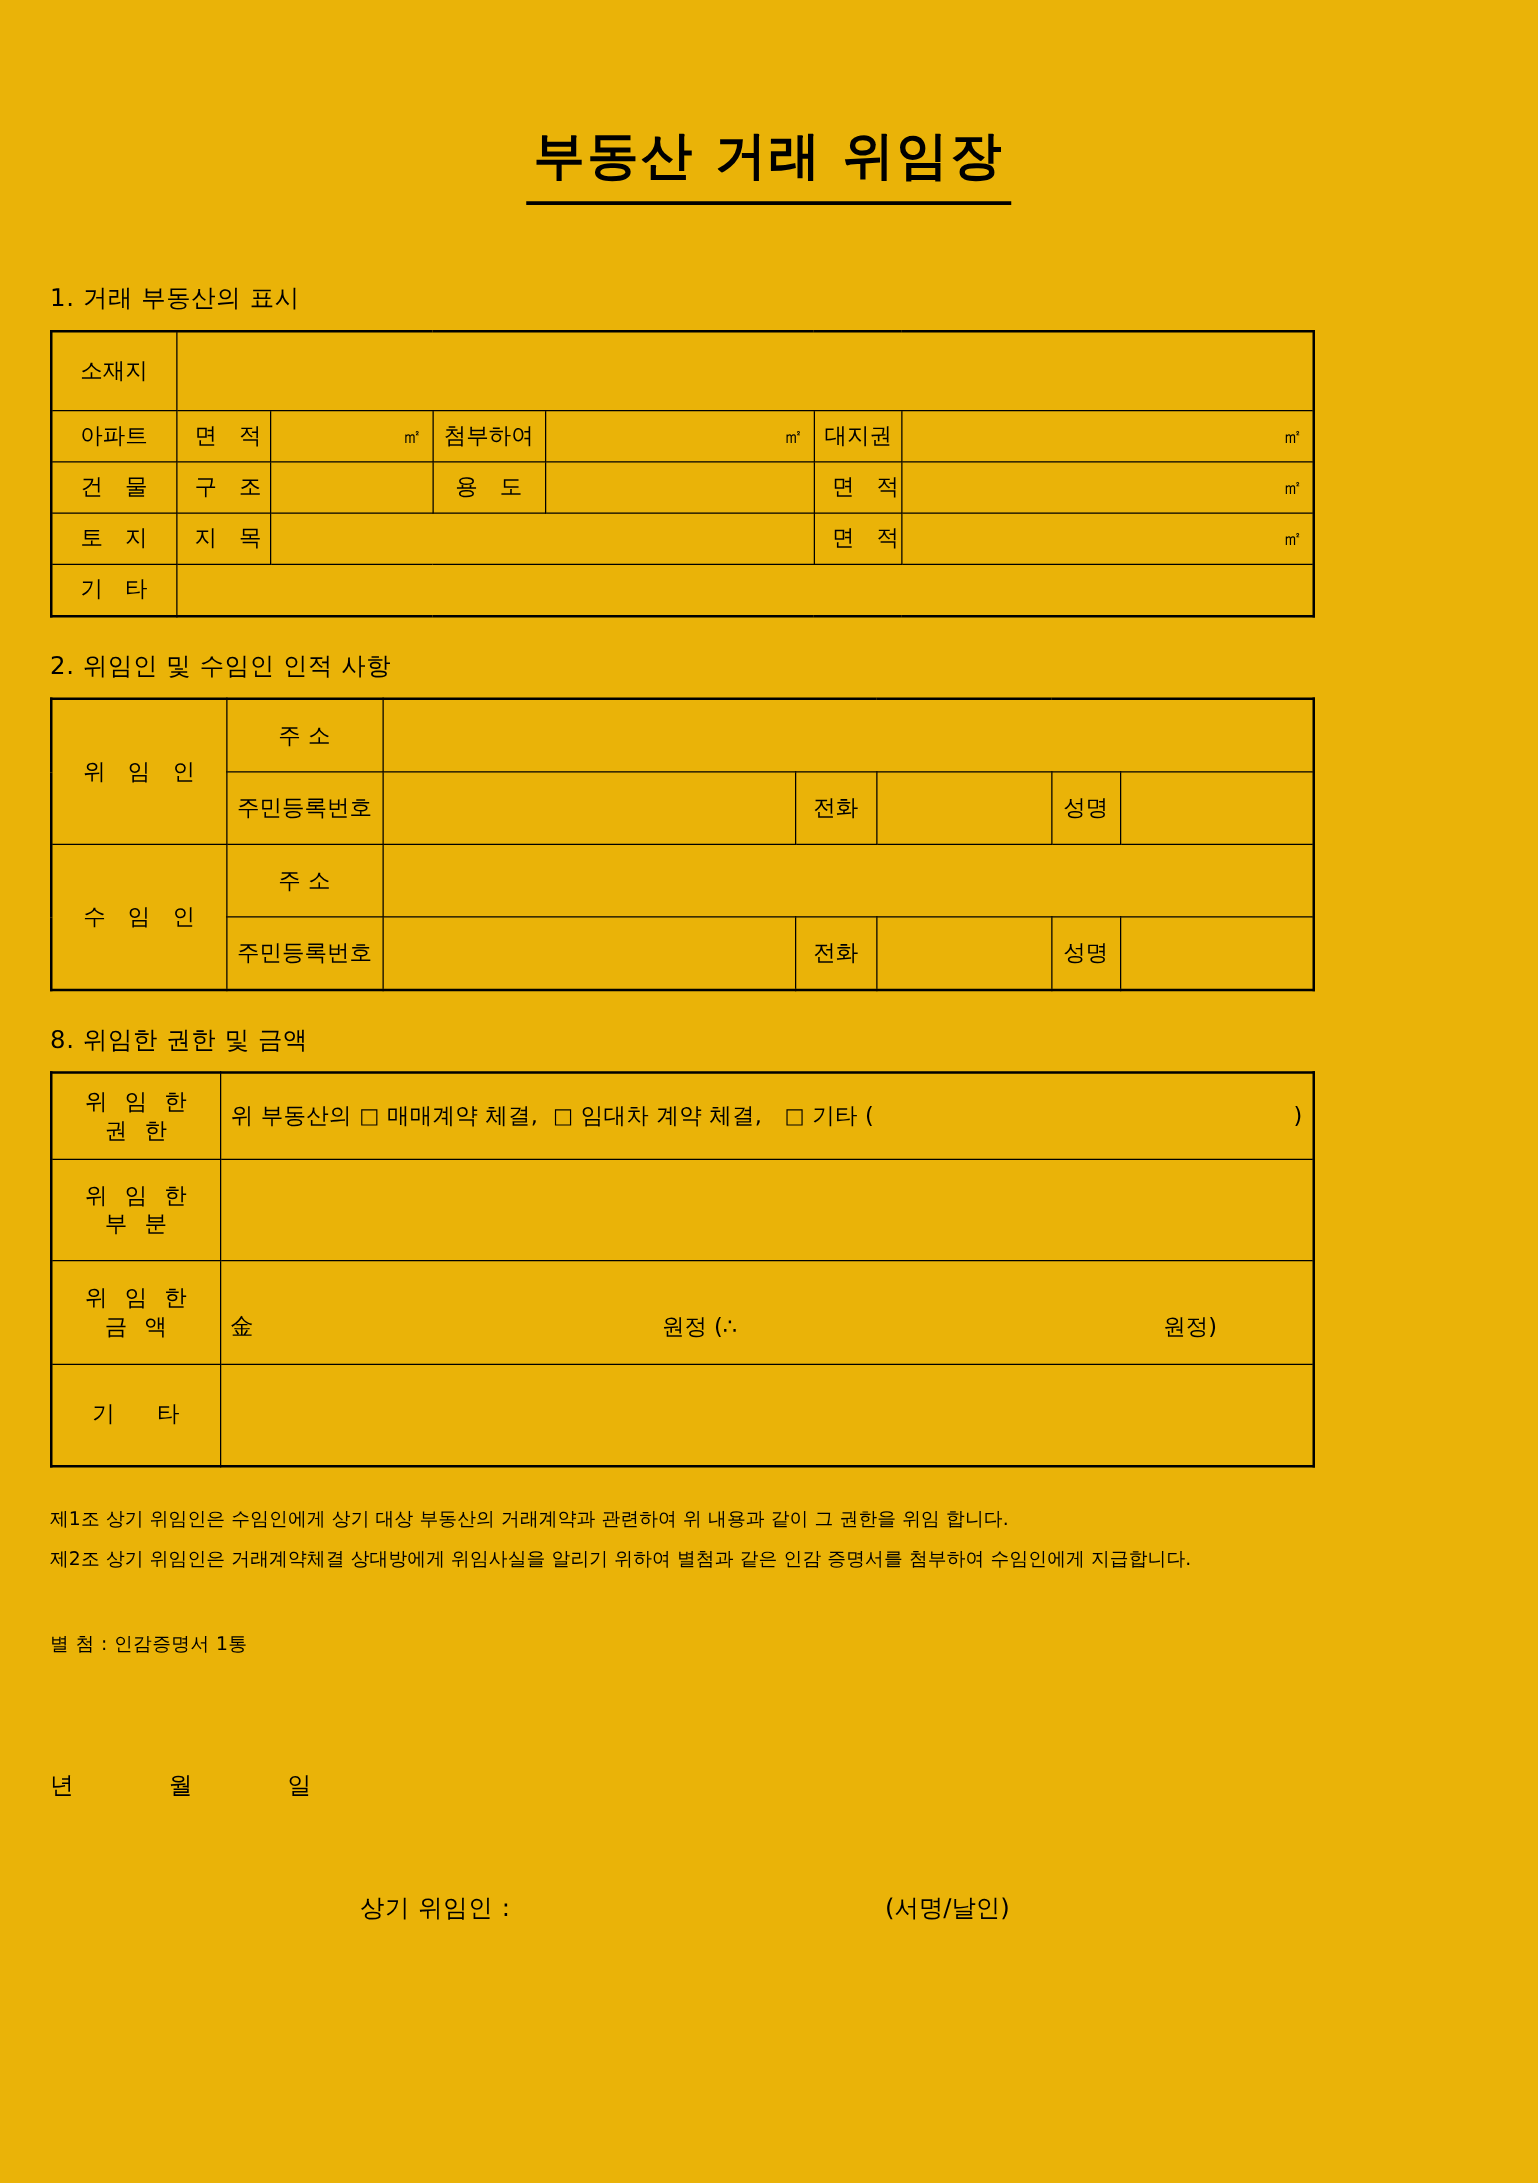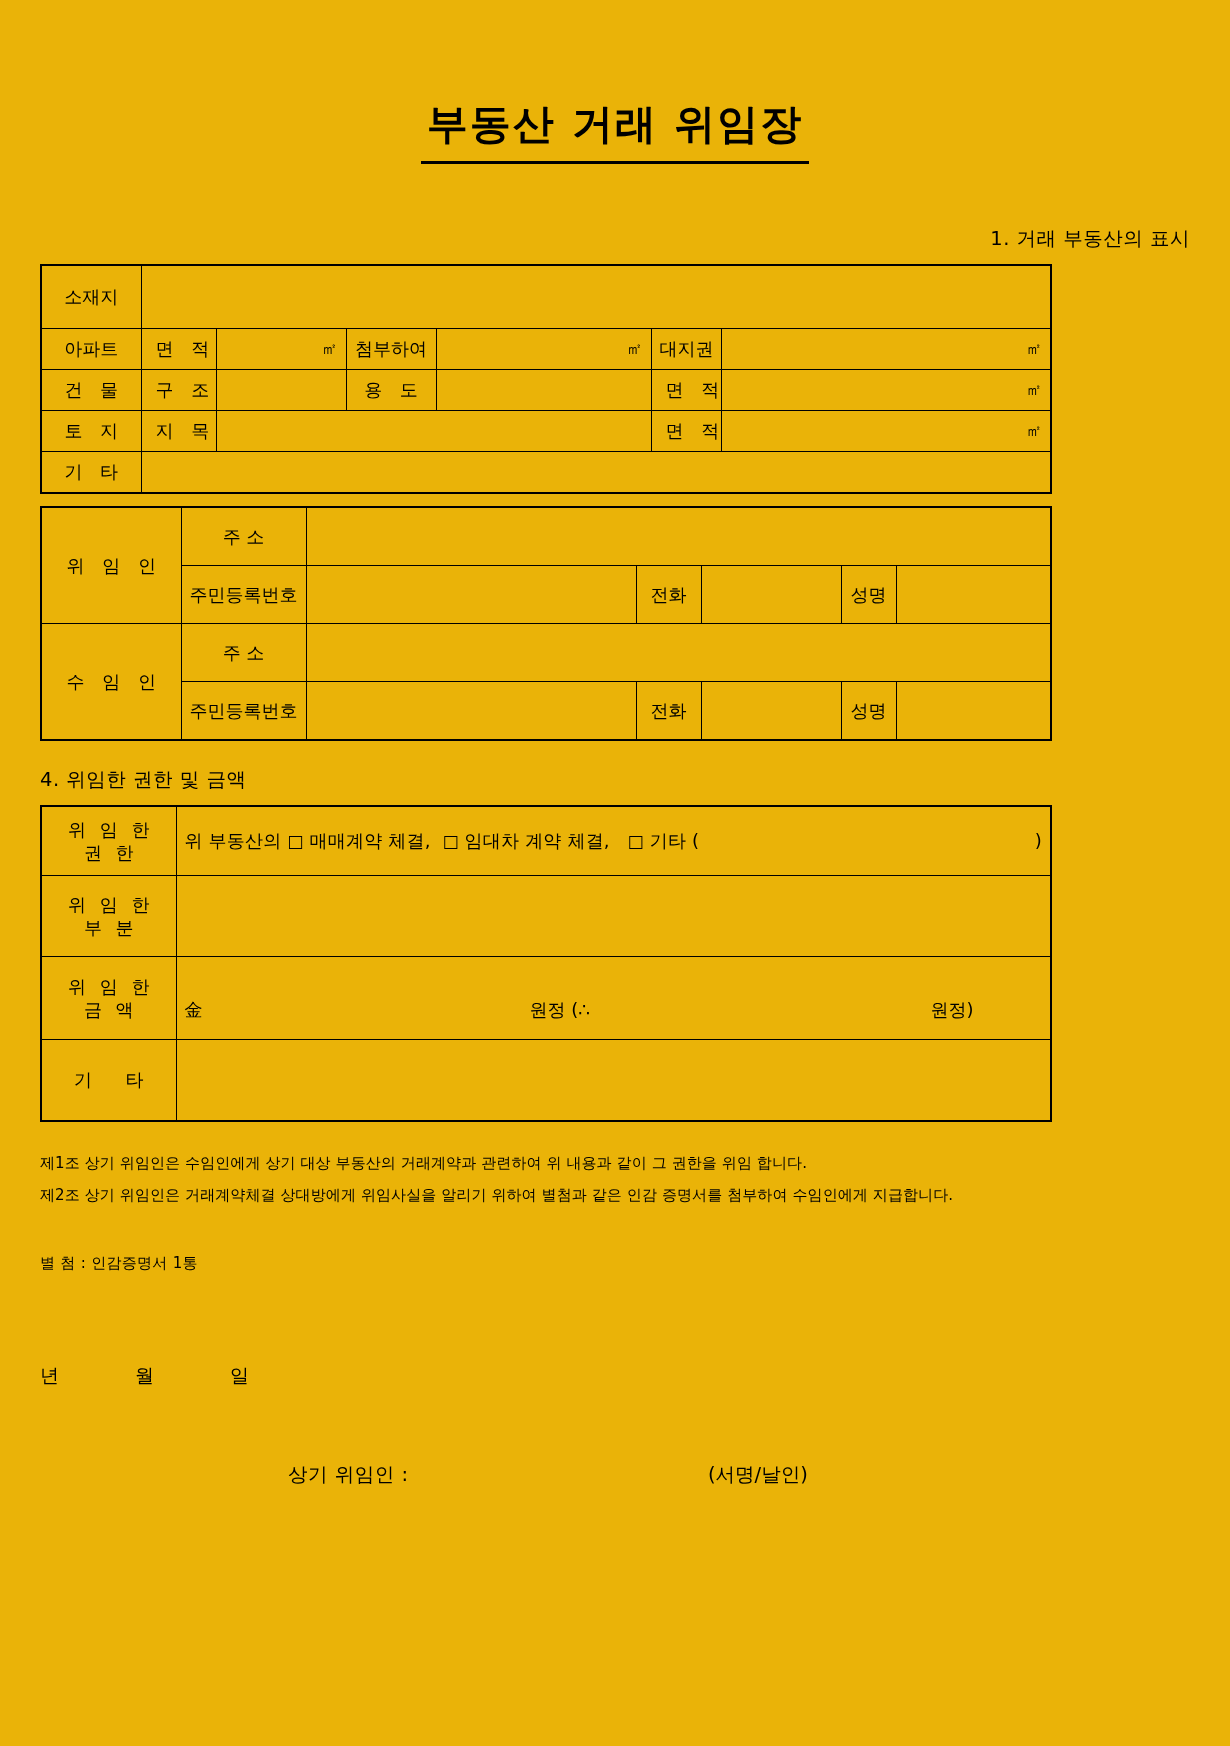--- a/index.html
+++ b/index.html
@@ -39,21 +39,21 @@
   }
 
   
   .section-heading {
     font-size: 19.5px;
     font-weight: normal;
     letter-spacing: 0.5px;
     margin: 0;
     padding: 0;
   }
-  .sec1-head { margin-top: 34px; text-align: right; }
+  .sec1-head { margin-top: 34px; }
   .sec2-head { margin-top: 25px; }
   .sec3-head { margin-top: 25px; }
 
   
   table.form {
     border-collapse: collapse;
     width: 1010px;
     table-layout: fixed;
     margin-top: 12px;
     font-size: 18px;
@@ -207,20 +207,21 @@
         <td class="lbl-spread">면 적</td>
         <td class="unit-cell">㎡</td>
       </tr>
       <tr>
         <td class="lbl-spread" style="height:40px">기 타</td>
         <td class="blank" colspan="6"></td>
       </tr>
     </tbody>
   </table>
 
+  <div class="section-heading sec2-head">2. 위임인 및 수임인 인적 사항</div>
 
   <table class="form outer-thick">
     <colgroup>
       <col style="width:140px">
         <col style="width:125px">
         <col style="width:330px">
       <col style="width:65px">
         <col style="width:140px">
         <col style="width:55px">
         <col style="width:155px">
@@ -248,21 +249,21 @@
         <td class="lbl" style="height:57px">주민등록번호</td>
         <td class="blank"></td>
         <td class="lbl">전화</td>
         <td class="blank"></td>
         <td class="lbl">성명</td>
         <td class="blank"></td>
       </tr>
     </tbody>
   </table>
 
-  <div class="section-heading sec3-head">4. 위임한 권한 및 금액</div>
+  <div class="section-heading sec3-head">8. 위임한 권한 및 금액</div>
 
   <table class="form outer-thick">
     <colgroup>
       <col style="width:135px">
         <col style="width:875px">
     </colgroup>
     <tbody>
       <tr>
         <td class="two-line" style="height:68px">
           <span class="sp4">위 임 한</span>

